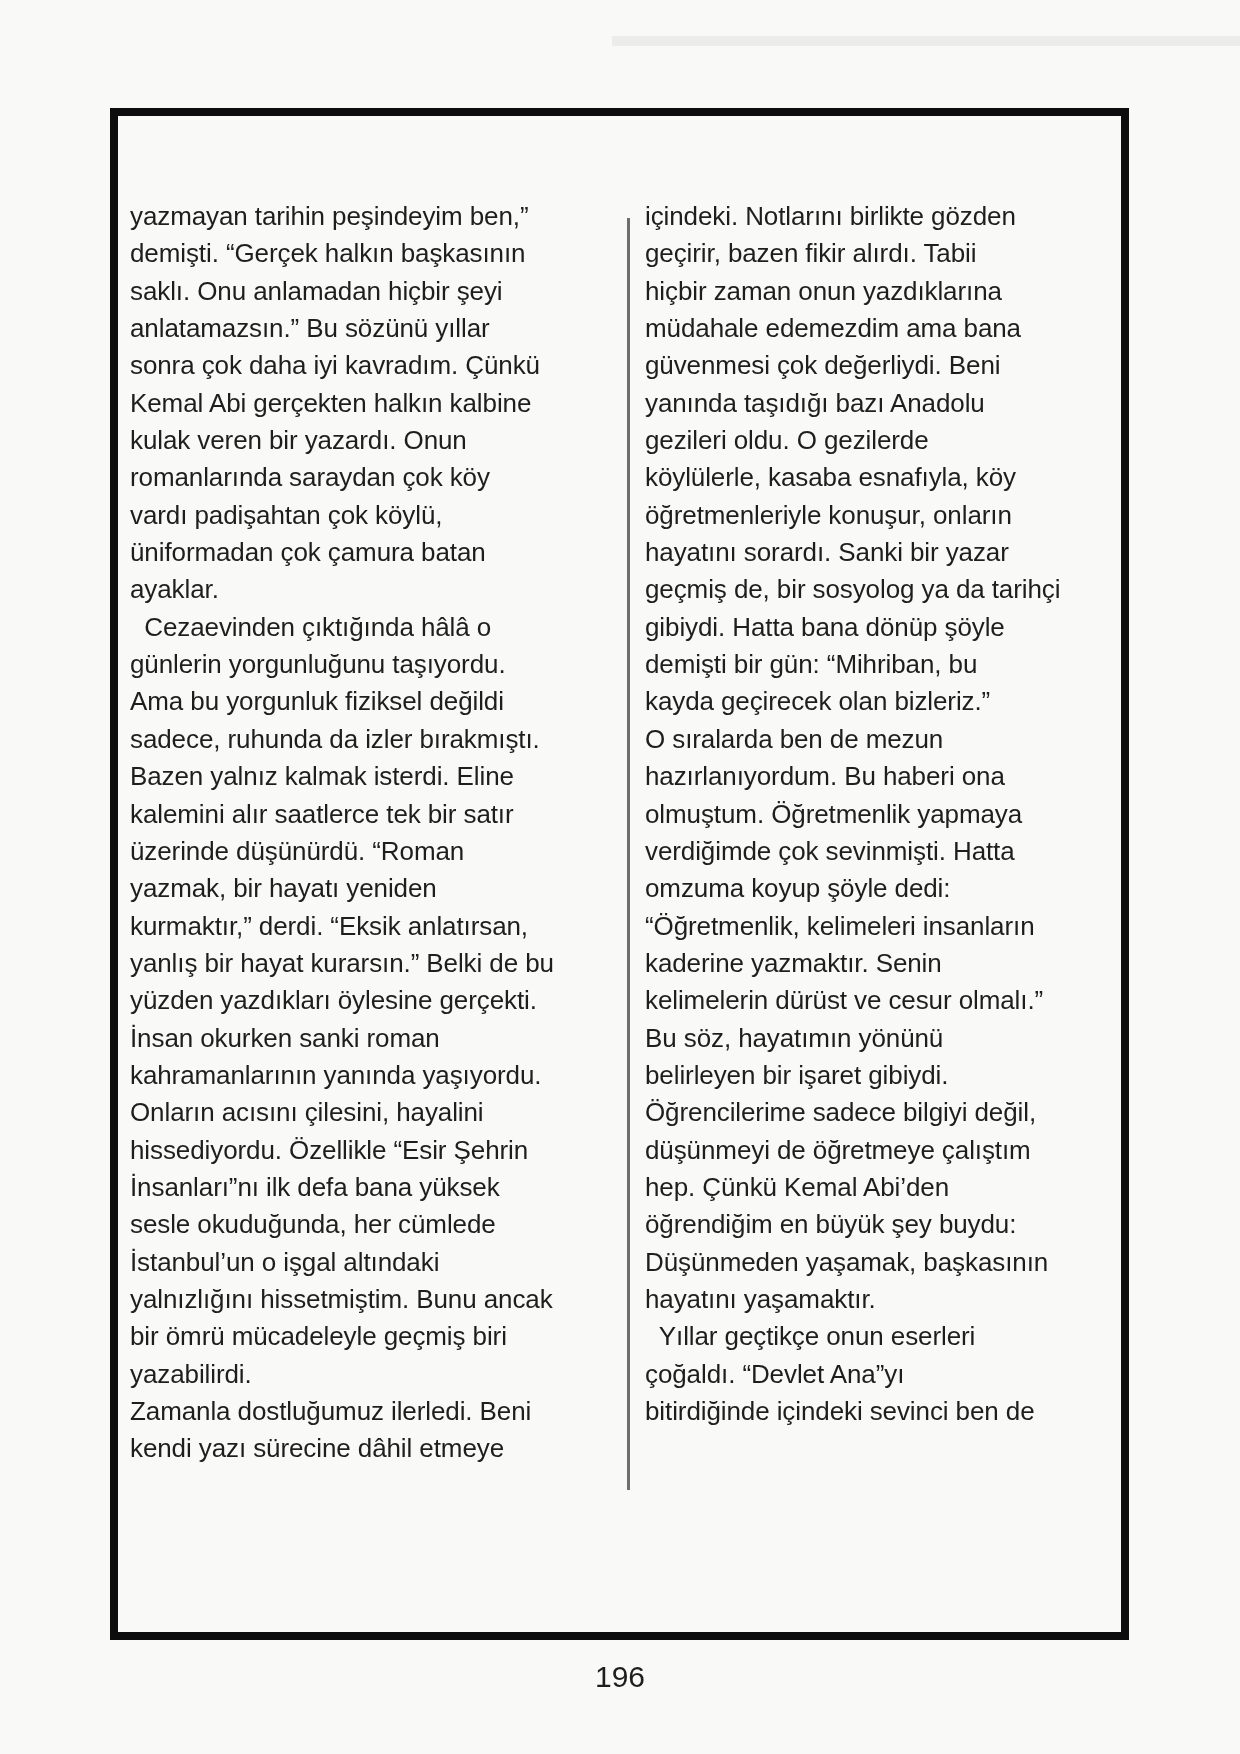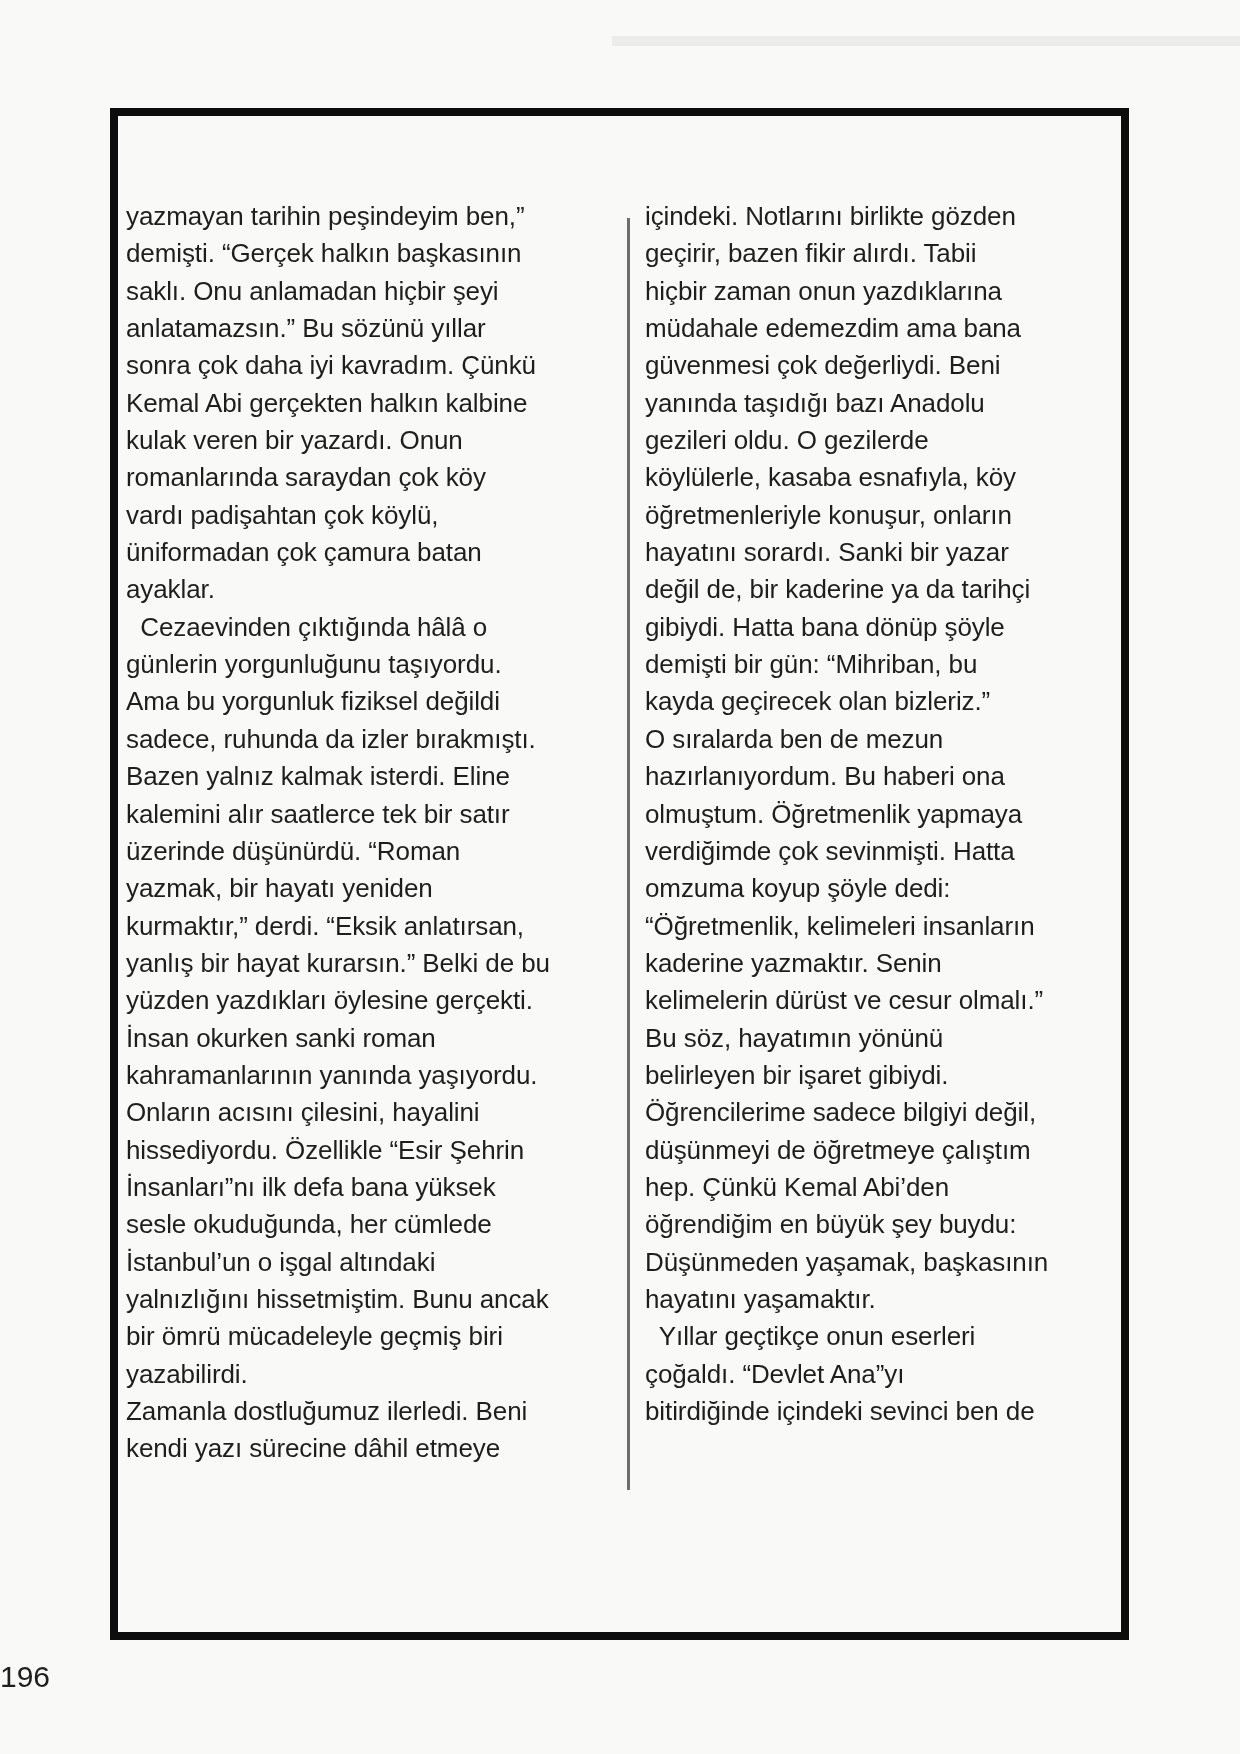--- a/index.html
+++ b/index.html
@@ -45,40 +45,42 @@
     top: 82px;
     font-size: 26px;
     letter-spacing: -0.1px;
     color: #1e1e1e;
   }
   .column .line {
     line-height: 37.35px;
     white-space: pre;
   }
   .column.left {
-    left: 8px;
+    left: 0px;
     width: 506px;
+    padding-left: 12px;
   }
   .column.right {
     left: 527px;
     width: 478px;
   }
   .divider {
     position: absolute;
     left: 509px;
     top: 102px;
     width: 3px;
     height: 1272px;
     background: #6e6e6e;
   }
   .page-number {
     position: absolute;
     left: 0;
     top: 1660px;
     width: 1240px;
+    text-align: center;
     font-size: 30px;
     color: #1e1e1e;
   }
 </style>
 </head>
 <body>
 
 <div>
   <div class="scan-artifact"></div>
 
@@ -125,21 +127,21 @@
           <div class="line">içindeki. Notlarını birlikte gözden</div>
           <div class="line">geçirir, bazen fikir alırdı. Tabii</div>
           <div class="line">hiçbir zaman onun yazdıklarına</div>
           <div class="line">müdahale edemezdim ama bana</div>
           <div class="line">güvenmesi çok değerliydi. Beni</div>
           <div class="line">yanında taşıdığı bazı Anadolu</div>
           <div class="line">gezileri oldu. O gezilerde</div>
           <div class="line">köylülerle, kasaba esnafıyla, köy</div>
           <div class="line">öğretmenleriyle konuşur, onların</div>
           <div class="line">hayatını sorardı. Sanki bir yazar</div>
-          <div class="line">değil de, bir kaderine ya da tarihçi</div>
+          <div class="line">geçmiş de, bir sosyolog ya da tarihçi</div>
           <div class="line">gibiydi. Hatta bana dönüp şöyle</div>
           <div class="line">demişti bir gün: “Mihriban, bu</div>
           <div class="line">kayda geçirecek olan bizleriz.”</div>
           <div class="line">O sıralarda ben de mezun</div>
           <div class="line">hazırlanıyordum. Bu haberi ona</div>
           <div class="line">olmuştum. Öğretmenlik yapmaya</div>
           <div class="line">verdiğimde çok sevinmişti. Hatta</div>
           <div class="line">omzuma koyup şöyle dedi:</div>
           <div class="line">“Öğretmenlik, kelimeleri insanların</div>
           <div class="line">kaderine yazmaktır. Senin</div>

